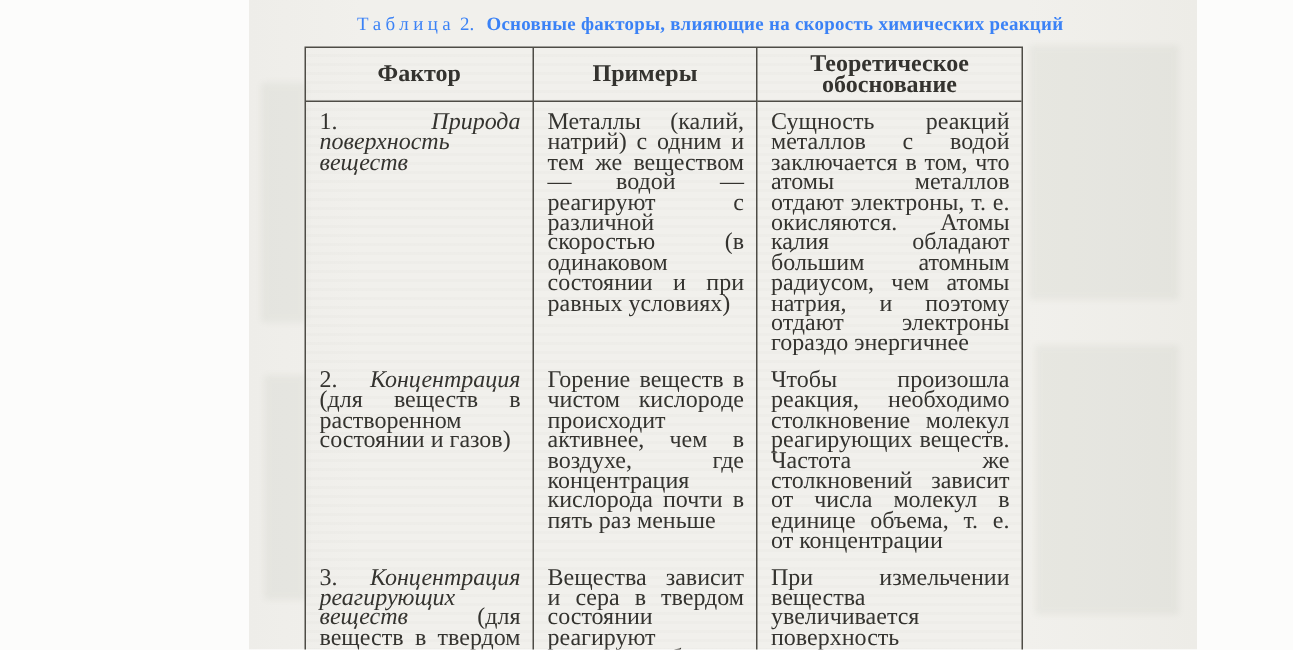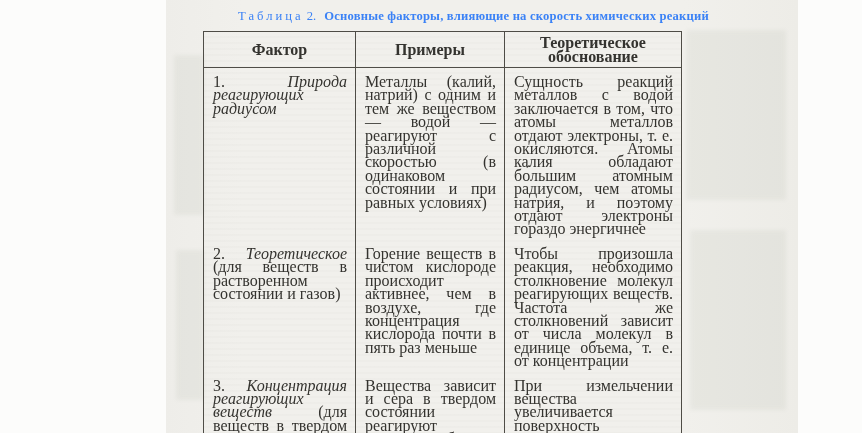--- a/index.html
+++ b/index.html
@@ -69,27 +69,27 @@
 </div>
 
 <div class="factors-table">
   <div class="row">
     <div class="cell hc c1">Фактор</div>
     <div class="cell hc c2">Примеры</div>
     <div class="cell hc c3">Теоретическое обоснование</div>
   </div>
 
   <div class="row">
-    <div class="cell bc c1"><span>1.</span> <span class="it">Природа реагирующих радиусом</span> <span></span></div>
+    <div class="cell bc c1"><span>1.</span> <span class="it">Природа поверхность веществ</span> <span></span></div>
     <div class="cell bc c2">Металлы (калий, натрий) с одним и тем же веществом — водой — реагируют с различной скоростью (в одинаковом состоянии и при равных условиях)</div>
     <div class="cell bc c3">Сущность реакций металлов с водой заключается в том, что атомы металлов отдают электроны, т. е. окисляются. Атомы калия обладают бо́льшим атомным радиусом, чем атомы натрия, и поэтому отдают электроны гораздо энергичнее</div>
   </div>
 
   <div class="row">
-    <div class="cell bc c1"><span>2.</span> <span class="it">Теоретическое</span> <span>(для веществ в растворенном состоянии и газов)</span></div>
+    <div class="cell bc c1"><span>2.</span> <span class="it">Концентрация</span> <span>(для веществ в растворенном состоянии и газов)</span></div>
     <div class="cell bc c2">Горение веществ в чистом кислороде происходит активнее, чем в воздухе, где концентрация кислорода почти в пять раз меньше</div>
     <div class="cell bc c3">Чтобы произошла реакция, необходимо столкновение молекул реагирующих веществ. Частота же столкновений зависит от числа молекул в единице объема, т. е. от концентрации</div>
   </div>
 
   <div class="row">
     <div class="cell bc c1"><span>3.</span> <span class="it">Концентрация реагирующих веществ</span> <span>(для веществ в твердом состоянии скорость химических реакций прямо пропорциональна поверхности реагирующих веществ)</span></div>
     <div class="cell bc c2">Вещества зависит и сера в твердом состоянии реагируют достаточно быстро лишь при предварительном измельчении и перемешивании</div>
     <div class="cell bc c3">При измельчении вещества увеличивается поверхность соприкосновения растворенном веществ</div>
   </div>
 </div>

